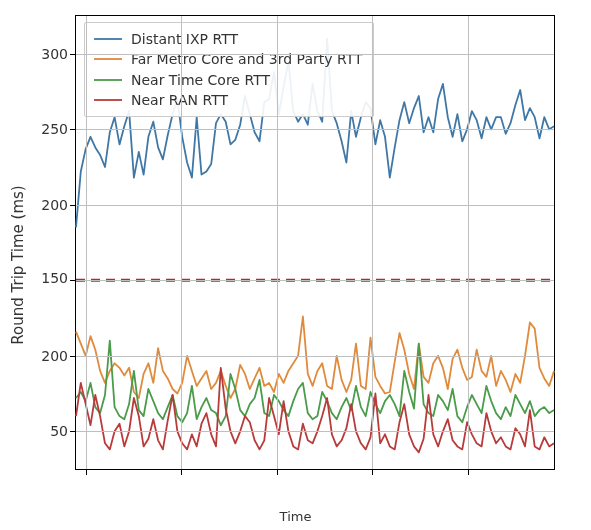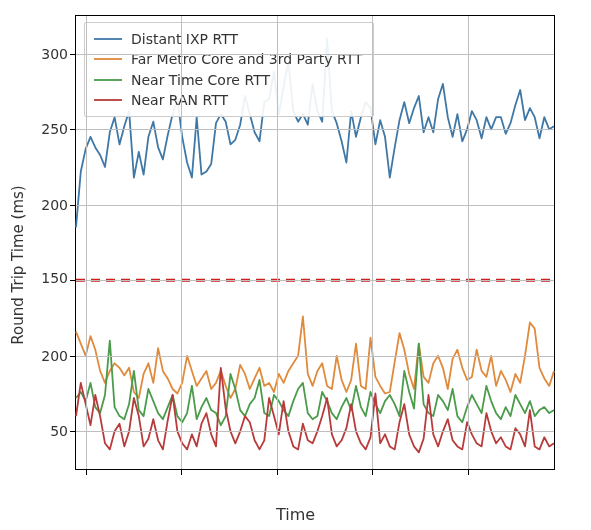--- a/index.html
+++ b/index.html
@@ -59,21 +59,21 @@
     top: 50%;
     transform: translate(-50%, -50%) rotate(-90deg);
     font-size: 15px;
     white-space: nowrap;
   }
   .xlabel {
     position: absolute;
     left: 50%;
     bottom: 6px;
     transform: translateX(-50%);
-    font-size: 16px;
+    font-size: 13px;
   }
   svg.lines {
     position: absolute;
     left: 0; top: 0;
     width: 100%;
     height: 100%;
     overflow: visible;
   }
   
   .legend {

